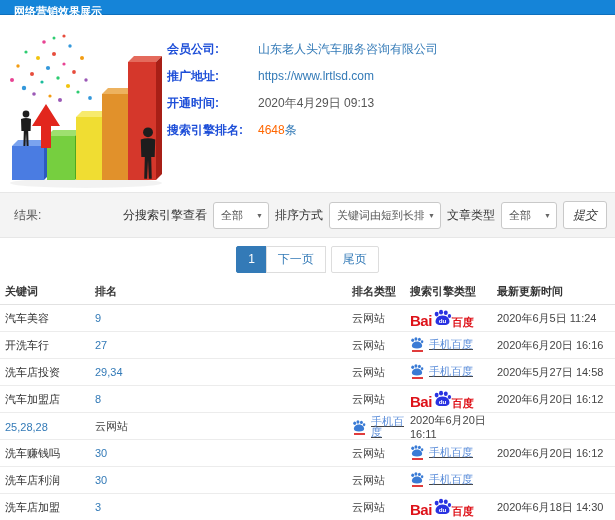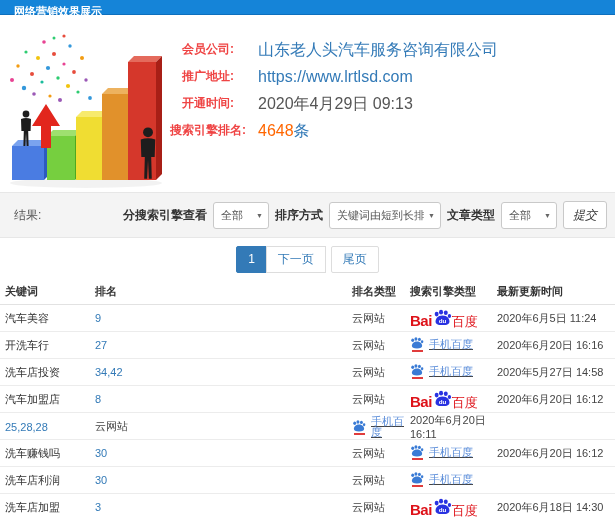--- a/index.html
+++ b/index.html
@@ -23,34 +23,34 @@
     border-bottom:1px solid var(--header-border);color:#fff;font-size:11px;font-weight:bold;
     line-height:22px;padding-left:14px;}
 
   
   .illus{position:absolute;left:4px;top:28px;width:170px;height:162px;}
   .illus svg{width:100%;height:100%;display:block;}
 
   
   .info-list{position:absolute;left:167px;top:36px;display:grid;
     grid-template-columns:82px auto;column-gap:9px;row-gap:0;}
-  .info-row-label{height:27px;line-height:27px;text-align:center;font-size:12px;font-weight:bold;
-    color:#ef4444;white-space:nowrap;}
-  .info-row-value{height:27px;line-height:27px;font-size:16px;color:#555;white-space:nowrap;}
+  .info-row-label{height:27px;line-height:27px;text-align:left;font-size:12px;font-weight:bold;
+    color:#1d4ed8;white-space:nowrap;}
+  .info-row-value{height:27px;line-height:27px;font-size:12px;color:#555;white-space:nowrap;}
   .info-link{color:var(--link);text-decoration:none;cursor:pointer;}
   .rank-num{color:var(--rank-count);}
   .rank-unit{color:var(--link);}
 
   
   .filter-bar{position:absolute;top:192px;left:0;right:0;height:46px;background:var(--filter-bg);
     border-top:1px solid var(--border-light);border-bottom:1px solid var(--border-light);
     display:flex;align-items:center;}
   .result-label{font-size:12px;color:#555;margin-left:14px;}
   .filter-controls{margin-left:auto;margin-right:8px;display:flex;align-items:center;gap:6px;}
-  .f-label{font-size:12px;font-weight:bold;color:#333;white-space:nowrap;text-align:center;}
+  .f-label{font-size:12px;font-weight:normal;color:#333;white-space:nowrap;text-align:center;}
   .select-wrap{position:relative;display:inline-block;background:#fff;border:1px solid #c9c9c9;
     border-radius:3px;height:27px;}
   .select-wrap select{appearance:none;-webkit-appearance:none;border:none;background:transparent;
     height:25px;font-size:11px;color:#555;padding:0 16px 0 7px;width:100%;outline:none;
     font-family:"Liberation Sans","DejaVu Sans",sans-serif;}
   .select-caret{position:absolute;right:5px;top:50%;transform:translateY(-50%);font-size:7px;
     color:#666;pointer-events:none;}
   .w-sm{width:56px;}
   .w-lg{width:112px;}
   .submit-btn{height:28px;padding:0 9px;background:#fff;border:1px solid #c9c9c9;border-radius:3px;
@@ -73,21 +73,21 @@
   .t-head{font-weight:bold;color:#333;border-bottom:1px solid #e2e2e2;}
   .c-keyword{color:#333;}
   .c-rank a{color:var(--link);text-decoration:none;cursor:pointer;}
   .c-type{color:#444;}
   .c-date{color:#444;}
 
   
   .bd-pc{display:inline-flex;align-items:flex-end;line-height:1;}
   .bd-bai{color:var(--baidu-red);font-weight:bold;font-size:15px;letter-spacing:-0.5px;}
   .paw-pc{width:19px;height:18px;fill:var(--baidu-blue);margin:0 0 2px 1px;display:block;}
-  .bd-cn{color:var(--baidu-red);font-weight:normal;font-size:13px;}
+  .bd-cn{color:var(--baidu-red);font-weight:bold;font-size:11px;}
   .bd-mobile{display:inline-flex;align-items:center;gap:5px;line-height:1;text-decoration:underline;}
   .bd-m-icon{display:inline-block;}
   .paw-m{width:14px;height:13px;fill:var(--mobile-paw);display:block;}
   .red-bar{display:block;width:11px;height:2px;background:#e03c3c;margin:1px auto 0;}
   .bd-m-text{color:var(--mobile-baidu-text);font-size:11px;}
 </style>
 </head>
 <body>
 
 <div class="page">
@@ -250,21 +250,21 @@
                 <path d="M13 10 C6 10 3.5 15 3.5 18 C3.5 21.5 6.5 23 13 23 C19.5 23 22.5 21.5 22.5 18 C22.5 15 20 10 13 10 Z"></path>
               </svg>
               <span class="red-bar"></span>
             </span>
             <span class="bd-m-text">手机百度</span>
           </span></div>
       <div class="c-date">2020年6月20日 16:16</div>
     </div>
     <div class="t-row">
       <div class="c-keyword">洗车店投资</div>
-      <div class="c-rank"><a>34,42</a></div>
+      <div class="c-rank"><a>29,34</a></div>
       <div class="c-type">云网站</div>
       <div class="c-engine"><span class="bd-mobile">
             <span class="bd-m-icon">
               <svg class="paw-m" viewBox="0 0 26 24">
                 <ellipse cx="5" cy="8" rx="2.7" ry="3.2"></ellipse>
                 <ellipse cx="11" cy="5.4" rx="2.8" ry="3.2"></ellipse>
                 <ellipse cx="17.5" cy="6.3" rx="2.7" ry="3.1"></ellipse>
                 <ellipse cx="22.5" cy="10.6" rx="2.3" ry="2.7"></ellipse>
                 <path d="M13 10 C6 10 3.5 15 3.5 18 C3.5 21.5 6.5 23 13 23 C19.5 23 22.5 21.5 22.5 18 C22.5 15 20 10 13 10 Z"></path>
               </svg>

